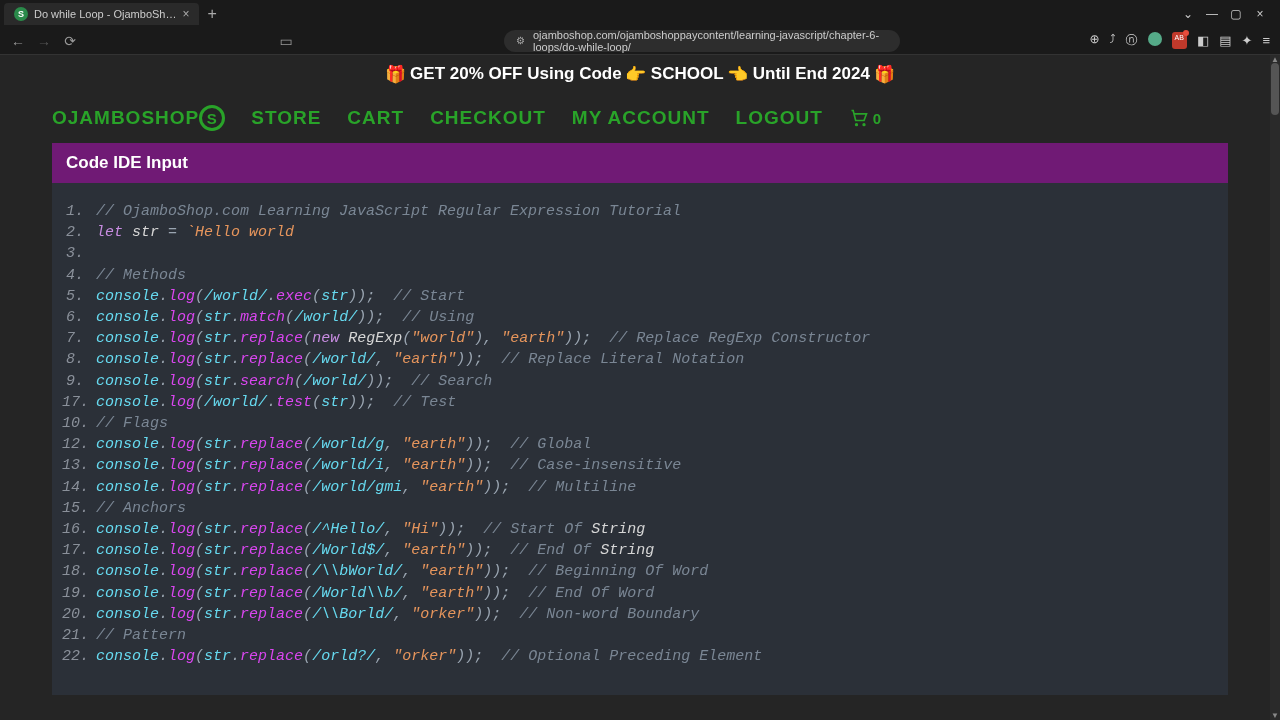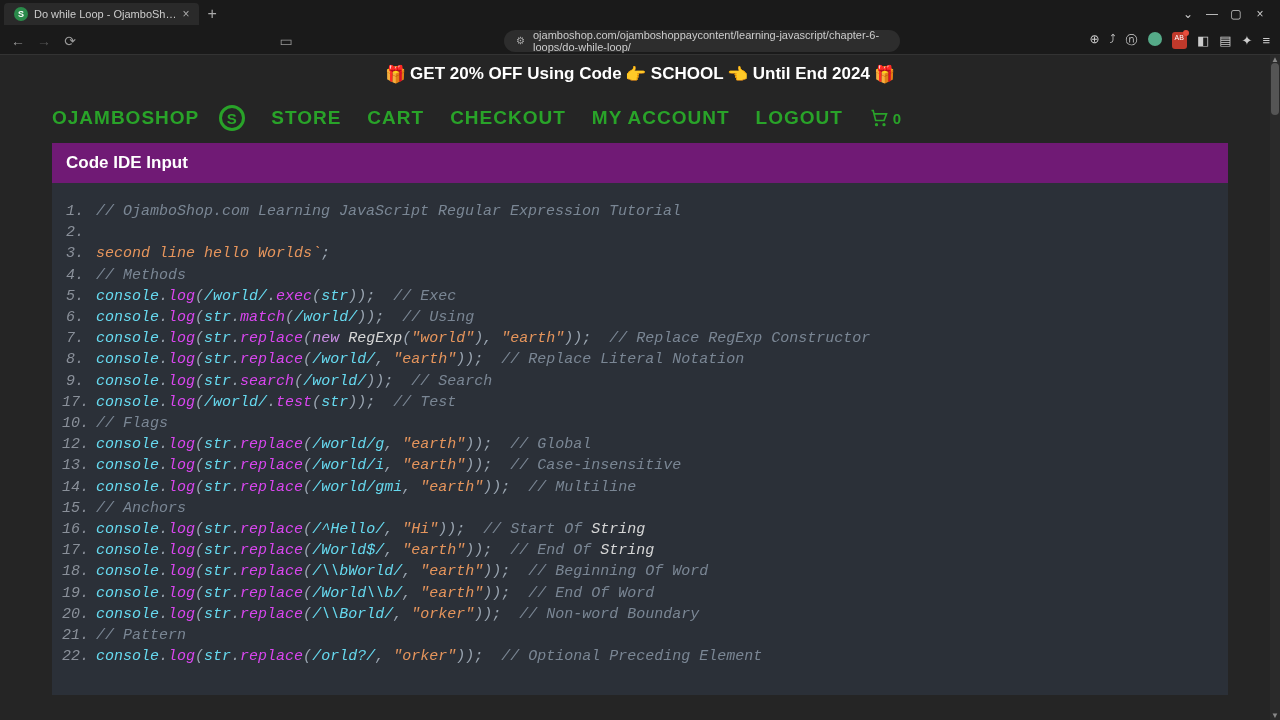--- a/index.html
+++ b/index.html
@@ -118,21 +118,21 @@
   display: flex;
   align-items: center;
   padding: 12px 52px;
   gap: 26px;
   font-size: 19px;
   font-weight: 800;
   letter-spacing: 1px;
   color: #29a329;
 }
 .site-nav a { color: #29a329; text-decoration: none; cursor: pointer; }
-.logo { display: flex; align-items: center; gap: 20px; }
+.logo { display: flex; align-items: center; gap: 0; }
 .logo-badge {
   width: 26px; height: 26px;
   border: 3px solid #29a329;
   border-radius: 50%;
   display: flex; align-items: center; justify-content: center;
   font-size: 15px;
 }
 .cart-wrap {
   display: flex;
   align-items: center;
@@ -279,24 +279,24 @@
           <circle cx="18" cy="20" r="1"></circle>
         </svg>
       <span>0</span>
     </a>
   </div>
 
   <div class="content">
     <div class="panel-header">Code IDE Input</div>
     <div class="code-block" id="code-block">
         <div class="code-line"><span class="ln">1.</span><span class="code"><span class="cm">// OjamboShop.com Learning JavaScript Regular Expression Tutorial</span></span></div>
-        <div class="code-line"><span class="ln">2.</span></div>
-        <div class="code-line"><span class="ln">3.</span><span class="code"><span class="str">second line hello Worlds`</span><span class="pn">;</span></span></div>
+        <div class="code-line"><span class="ln">2.</span><span class="code"><span class="kw">let</span> <span class="id">str</span> <span class="pn">=</span> <span class="str">`Hello world</span></span></div>
+        <div class="code-line"><span class="ln">3.</span></div>
         <div class="code-line"><span class="ln">4.</span><span class="code"><span class="cm">// Methods</span></span></div>
-        <div class="code-line"><span class="ln">5.</span><span class="code"><span class="obj">console</span><span class="pn">.</span><span class="fn">log</span><span class="pn">(</span><span class="reg">/world/</span><span class="pn">.</span><span class="fn">exec</span><span class="pn">(</span><span class="obj">str</span><span class="pn">));</span>  <span class="cm2">// Exec</span></span></div>
+        <div class="code-line"><span class="ln">5.</span><span class="code"><span class="obj">console</span><span class="pn">.</span><span class="fn">log</span><span class="pn">(</span><span class="reg">/world/</span><span class="pn">.</span><span class="fn">exec</span><span class="pn">(</span><span class="obj">str</span><span class="pn">));</span>  <span class="cm2">// Start</span></span></div>
         <div class="code-line"><span class="ln">6.</span><span class="code"><span class="obj">console</span><span class="pn">.</span><span class="fn">log</span><span class="pn">(</span><span class="obj">str</span><span class="pn">.</span><span class="fn">match</span><span class="pn">(</span><span class="reg">/world/</span><span class="pn">));</span>  <span class="cm2">// Using</span></span></div>
         <div class="code-line"><span class="ln">7.</span><span class="code"><span class="obj">console</span><span class="pn">.</span><span class="fn">log</span><span class="pn">(</span><span class="obj">str</span><span class="pn">.</span><span class="fn">replace</span><span class="pn">(</span><span class="kw">new</span> <span class="ty">RegExp</span><span class="pn">(</span><span class="str">"world"</span><span class="pn">),</span> <span class="str">"earth"</span><span class="pn">));</span>  <span class="cm2">// Replace RegExp Constructor</span></span></div>
         <div class="code-line"><span class="ln">8.</span><span class="code"><span class="obj">console</span><span class="pn">.</span><span class="fn">log</span><span class="pn">(</span><span class="obj">str</span><span class="pn">.</span><span class="fn">replace</span><span class="pn">(</span><span class="reg">/world/</span><span class="pn">,</span> <span class="str">"earth"</span><span class="pn">));</span>  <span class="cm2">// Replace Literal Notation</span></span></div>
         <div class="code-line"><span class="ln">9.</span><span class="code"><span class="obj">console</span><span class="pn">.</span><span class="fn">log</span><span class="pn">(</span><span class="obj">str</span><span class="pn">.</span><span class="fn">search</span><span class="pn">(</span><span class="reg">/world/</span><span class="pn">));</span>  <span class="cm2">// Search</span></span></div>
         <div class="code-line"><span class="ln">17.</span><span class="code"><span class="obj">console</span><span class="pn">.</span><span class="fn">log</span><span class="pn">(</span><span class="reg">/world/</span><span class="pn">.</span><span class="fn">test</span><span class="pn">(</span><span class="obj">str</span><span class="pn">));</span>  <span class="cm2">// Test</span></span></div>
         <div class="code-line"><span class="ln">10.</span><span class="code"><span class="cm">// Flags</span></span></div>
         <div class="code-line"><span class="ln">12.</span><span class="code"><span class="obj">console</span><span class="pn">.</span><span class="fn">log</span><span class="pn">(</span><span class="obj">str</span><span class="pn">.</span><span class="fn">replace</span><span class="pn">(</span><span class="reg">/world/g</span><span class="pn">,</span> <span class="str">"earth"</span><span class="pn">));</span>  <span class="cm2">// Global</span></span></div>
         <div class="code-line"><span class="ln">13.</span><span class="code"><span class="obj">console</span><span class="pn">.</span><span class="fn">log</span><span class="pn">(</span><span class="obj">str</span><span class="pn">.</span><span class="fn">replace</span><span class="pn">(</span><span class="reg">/world/i</span><span class="pn">,</span> <span class="str">"earth"</span><span class="pn">));</span>  <span class="cm2">// Case-insensitive</span></span></div>
         <div class="code-line"><span class="ln">14.</span><span class="code"><span class="obj">console</span><span class="pn">.</span><span class="fn">log</span><span class="pn">(</span><span class="obj">str</span><span class="pn">.</span><span class="fn">replace</span><span class="pn">(</span><span class="reg">/world/gmi</span><span class="pn">,</span> <span class="str">"earth"</span><span class="pn">));</span>  <span class="cm2">// Multiline</span></span></div>
         <div class="code-line"><span class="ln">15.</span><span class="code"><span class="cm">// Anchors</span></span></div>

